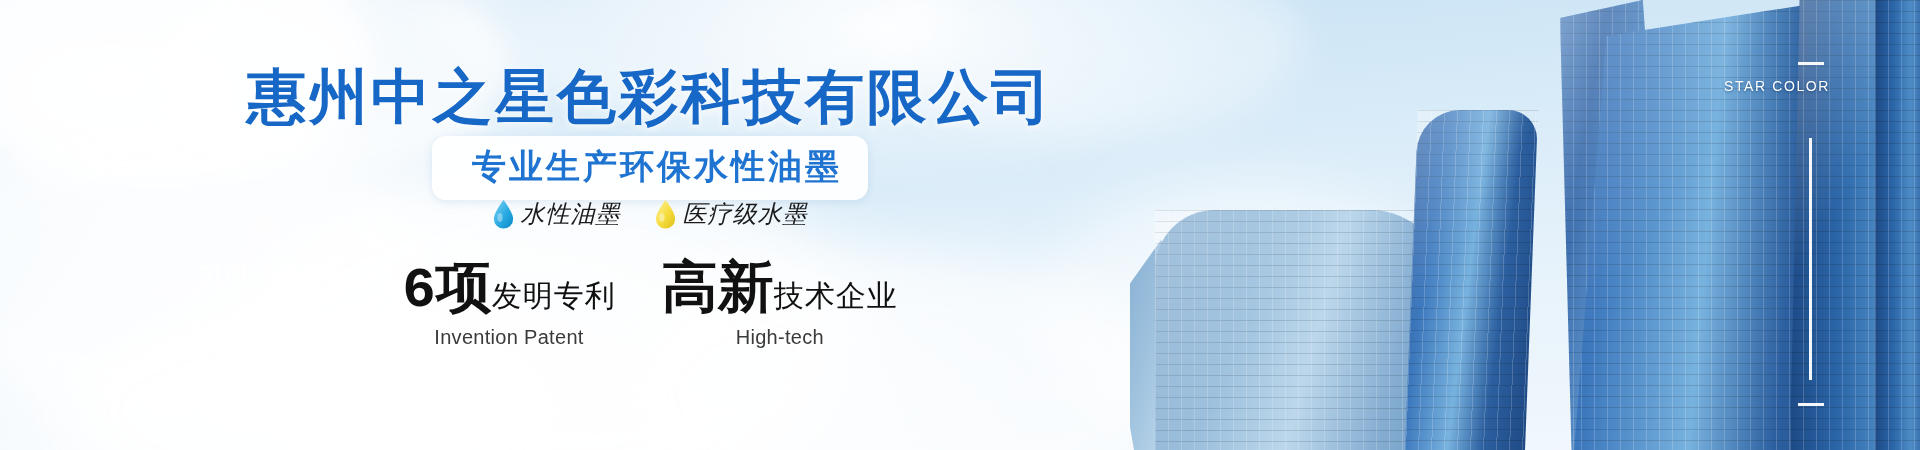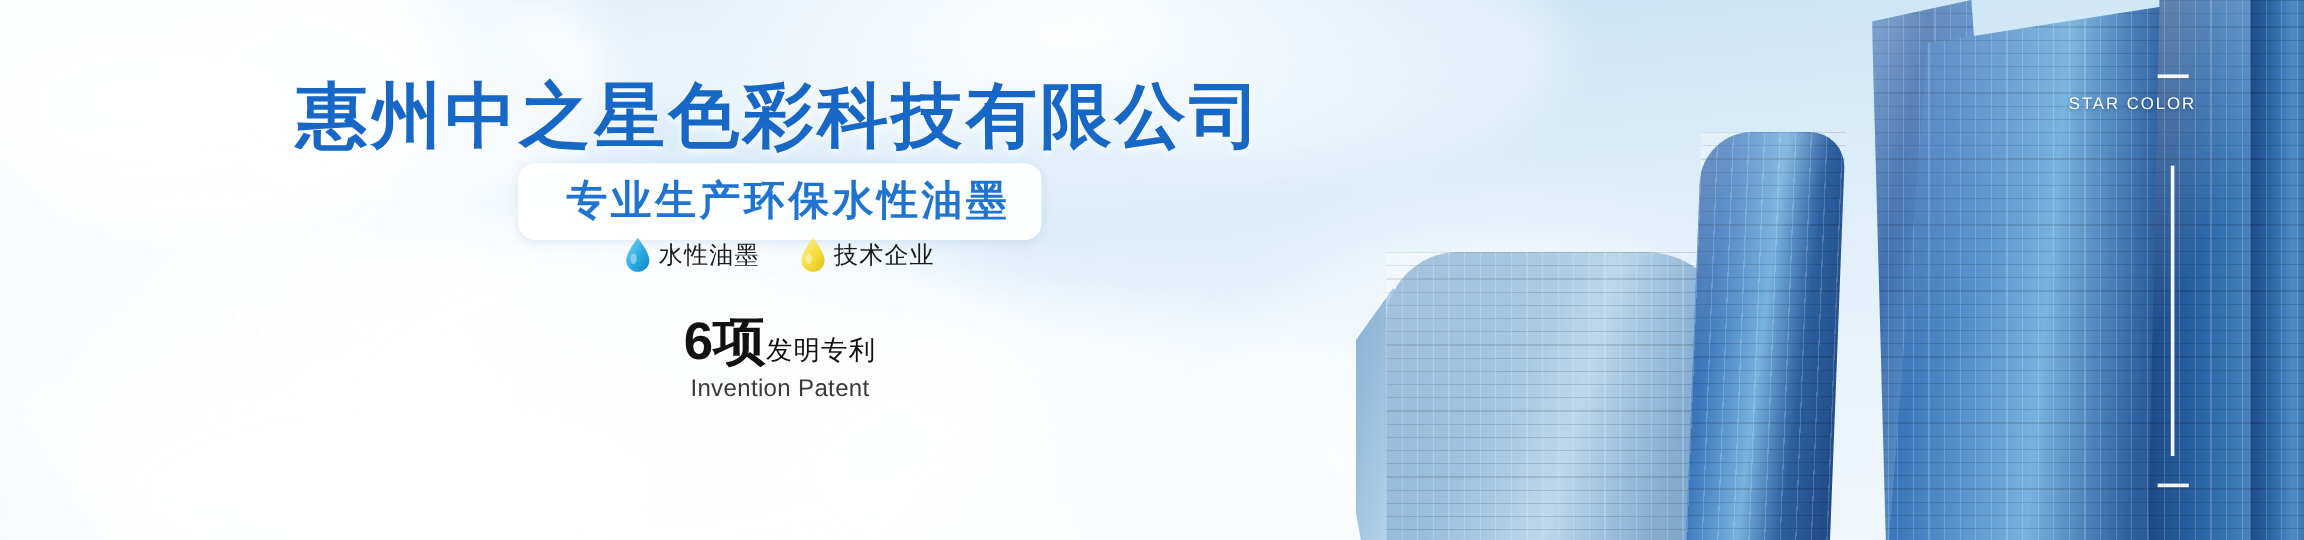--- a/index.html
+++ b/index.html
@@ -79,28 +79,28 @@
     background:rgba(255,255,255,0.93); border-radius:14px;
     padding:8px 26px 10px 40px;
     font-size:34px; font-weight:bold; color:#1f74d2; letter-spacing:3px;
     white-space:nowrap; box-shadow:0 2px 8px rgba(120,160,200,0.20);
   }
 
   #features { position:absolute; left:0; right:0; top:198px; display:flex;
     justify-content:center; align-items:center; gap:34px; }
   .feature { display:flex; align-items:center; gap:7px; }
   .drop { width:21px; height:29px; flex:none; }
-  .feature-label { font-size:20px; color:#1a1a1a; letter-spacing:1px; white-space:nowrap; }
+  .feature-label { font-size:24px; color:#1a1a1a; letter-spacing:1px; white-space:nowrap;font-style:italic; }
 
   #badges { position:absolute; left:0; right:0; top:262px;
     display:flex; justify-content:center; align-items:flex-start; gap:46px; }
   .badge { text-align:center; }
   .badge-cn { white-space:nowrap; color:#111; line-height:1.05; }
-  .badge-cn .big { font-size:44px; font-weight:bold; letter-spacing:0px; }
-  .badge-cn .small { font-size:22px; font-weight:normal; letter-spacing:1px; }
+  .badge-cn .big { font-size:56px; font-weight:bold; letter-spacing:0px;font-family:Liberation Mono, monospace; }
+  .badge-cn .small { font-size:30px; font-weight:normal; letter-spacing:1px; }
   .badge-en { margin-top:5px; font-size:20px; color:#3a3a3a; letter-spacing:.3px; white-space:nowrap; }
 </style>
 </head>
 <body>
 
 <div id="banner">
 
   <div class="cloud cl1"></div>
   <div class="cloud cl2"></div>
   <div class="cloud cl3"></div>
@@ -187,31 +187,37 @@
           <defs>
               <linearGradient id="gd3" x1="0" y1="0" x2="1" y2="1">
             <stop offset="0%" stop-color="#fdf2a0"></stop>
                 <stop offset="55%" stop-color="#f5dc3c"></stop>
                 <stop offset="100%" stop-color="#e0c018"></stop>
           </linearGradient>
             </defs>
           <path d="M12 0 C12 0 1 14 1 21.5 A11 11 0 0 0 23 21.5 C23 14 12 0 12 0 Z" fill="url(#gd3)"></path>
           <ellipse cx="8" cy="20" rx="3" ry="5" fill="#ffffff" opacity=".42"></ellipse>
         </svg>
-        <span class="feature-label">技术企业</span>
+        <span class="feature-label">医疗级水墨</span>
       </div>
 
     </div>
 
     <div id="badges">
 
       <div class="badge">
         <div class="badge-cn">
           <span class="big">6项</span><span class="small">发明专利</span>
         </div>
         <div class="badge-en">Invention Patent</div>
       </div>
 
+      <div class="badge">
+        <div class="badge-cn">
+          <span class="big">高新</span><span class="small">技术企业</span>
+        </div>
+        <div class="badge-en">High-tech</div>
+      </div>
 
     </div>
 
   </div>
 </div>
 
 </body></html>

